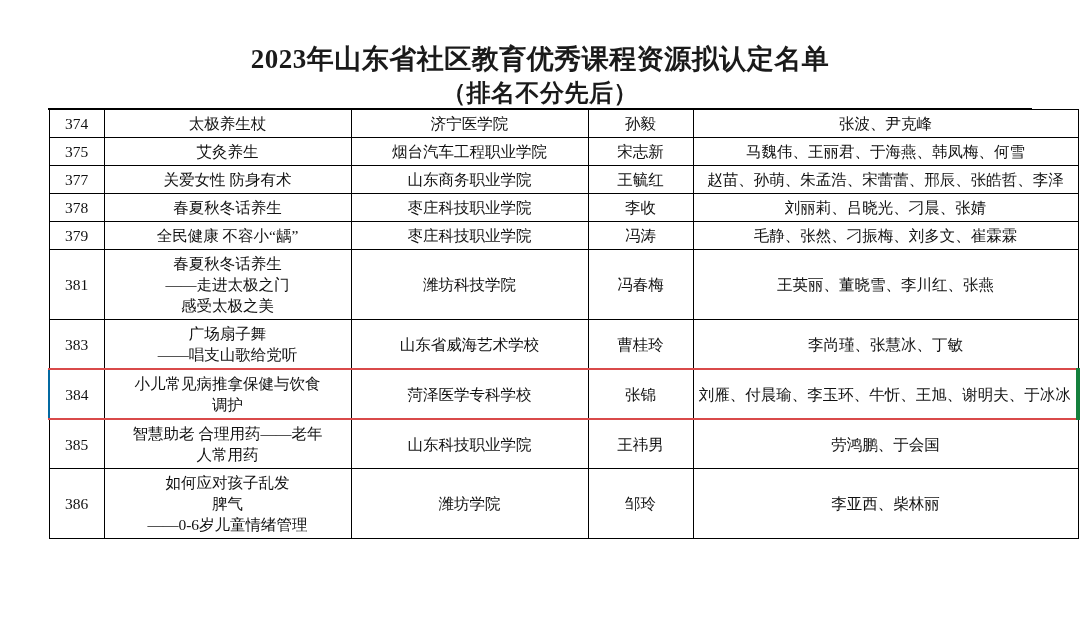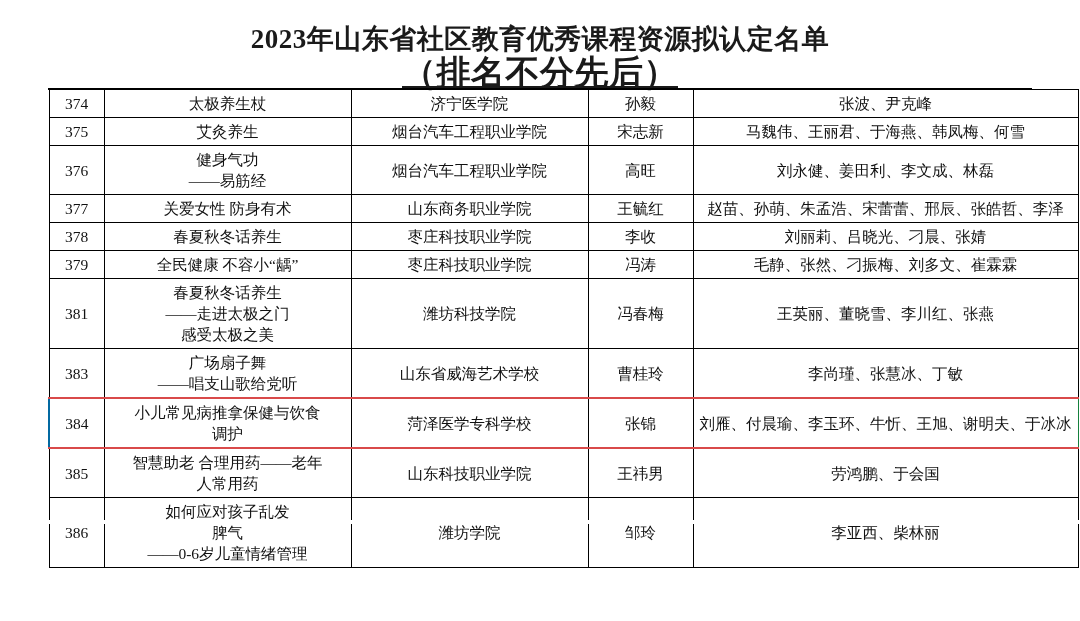--- a/index.html
+++ b/index.html
@@ -12,36 +12,36 @@
     height: 621px;
     font-family: "Liberation Sans", sans-serif;
     color: #000000;
     overflow: hidden;
   }
   .page {
     position: relative;
     width: 1080px;
     height: 524px;
     background: #ffffff;
+    margin-top: 20px;
   }
   .title-block {
     text-align: center;
     padding-top: 22px;
   }
   .title-line {
     font-family: "Liberation Serif", serif;
     font-size: 27px;
     font-weight: 700;
     line-height: 34px;
     letter-spacing: 0.5px;
     color: #1a1a1a;
   }
   .title-line.sub {
-    font-size: 34px;
-    text-decoration: underline;
+    font-size: 24px;
   }
   .table-wrap {
     position: absolute;
     left: 48px;
     top: 89px;
     width: 984px;
   }
   table.main {
     border-collapse: collapse;
     width: 984px;
@@ -87,21 +87,21 @@
   }
   
   tr.highlight td {
     border-top: 2px solid #d94a4a;
     border-bottom: 2px solid #d94a4a;
   }
   tr.highlight td:first-child {
     border-left: 2px solid #0369a1;
   }
   tr.highlight td:last-child {
-    border-right: 1px solid #15803d;
+    border-right: 4px solid #15803d;
   }
   
   .top-rule {
     position: absolute;
     left: 48px;
     top: 88px;
     width: 984px;
     height: 2px;
     background: #000000;
   }
@@ -153,36 +153,20 @@
             </td>
             <td class="c-org">
               <span class="multi">
                 <span>烟台汽车工程职业学院</span>
               </span>
             </td>
             <td class="c-leader">宋志新</td>
             <td class="c-members">马魏伟、王丽君、于海燕、韩凤梅、何雪</td>
           </tr>
           <tr>
-            <td class="c-num">376</td>
-            <td class="c-course">
-              <span class="multi">
-                <span>健身气功</span>
-                <span>——易筋经</span>
-              </span>
-            </td>
-            <td class="c-org">
-              <span class="multi">
-                <span>烟台汽车工程职业学院</span>
-              </span>
-            </td>
-            <td class="c-leader">高旺</td>
-            <td class="c-members">刘永健、姜田利、李文成、林磊</td>
-          </tr>
-          <tr>
             <td class="c-num">377</td>
             <td class="c-course">
               <span class="multi">
                 <span>关爱女性  防身有术</span>
               </span>
             </td>
             <td class="c-org">
               <span class="multi">
                 <span>山东商务职业学院</span>
               </span>

